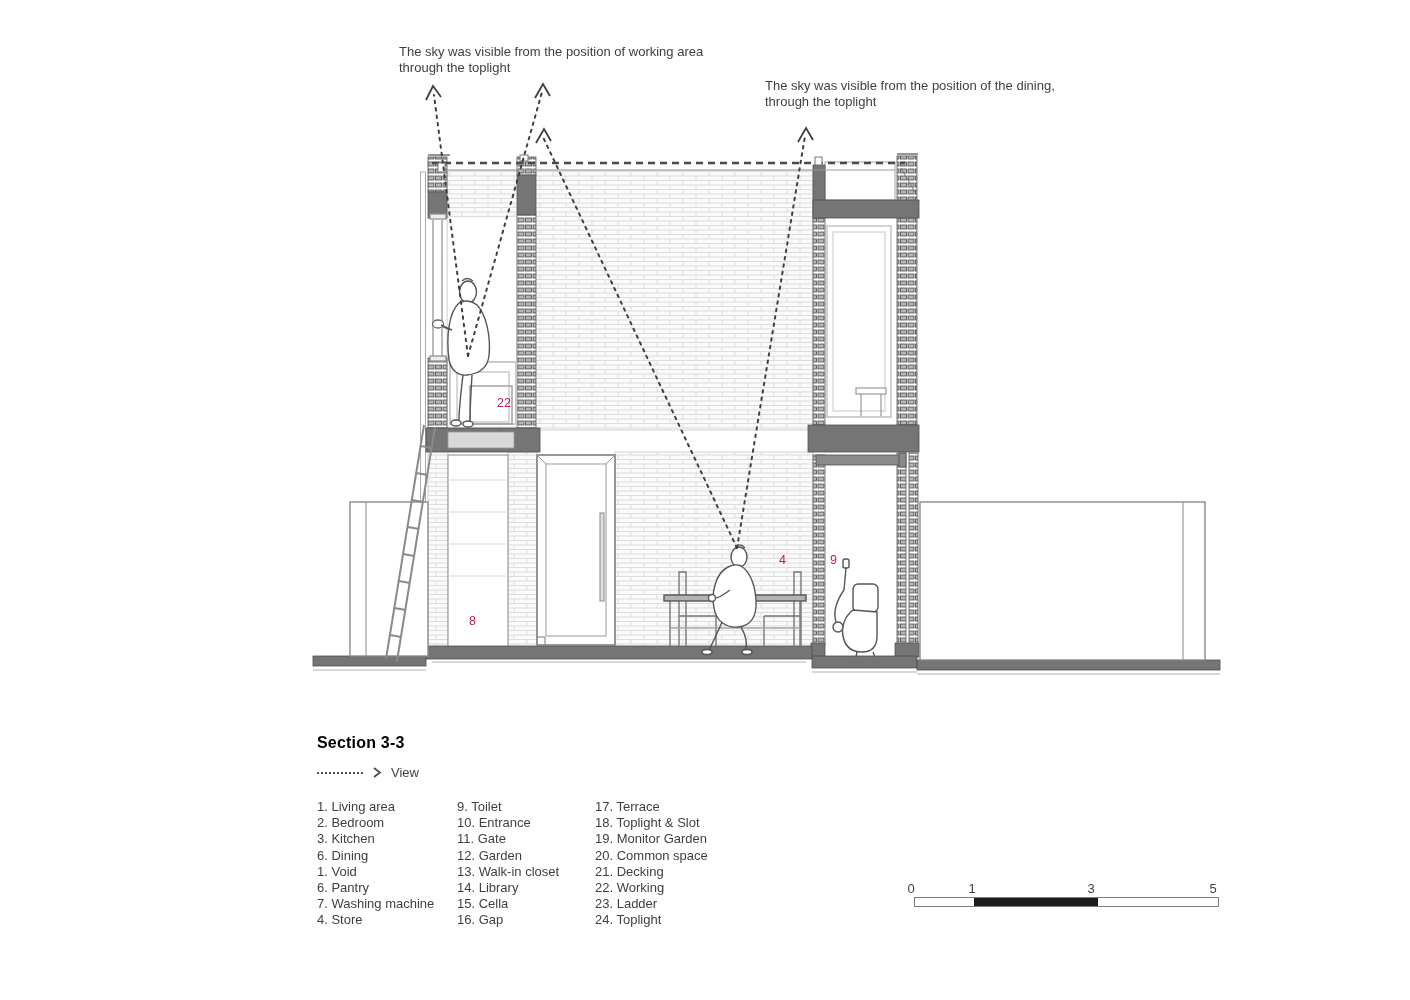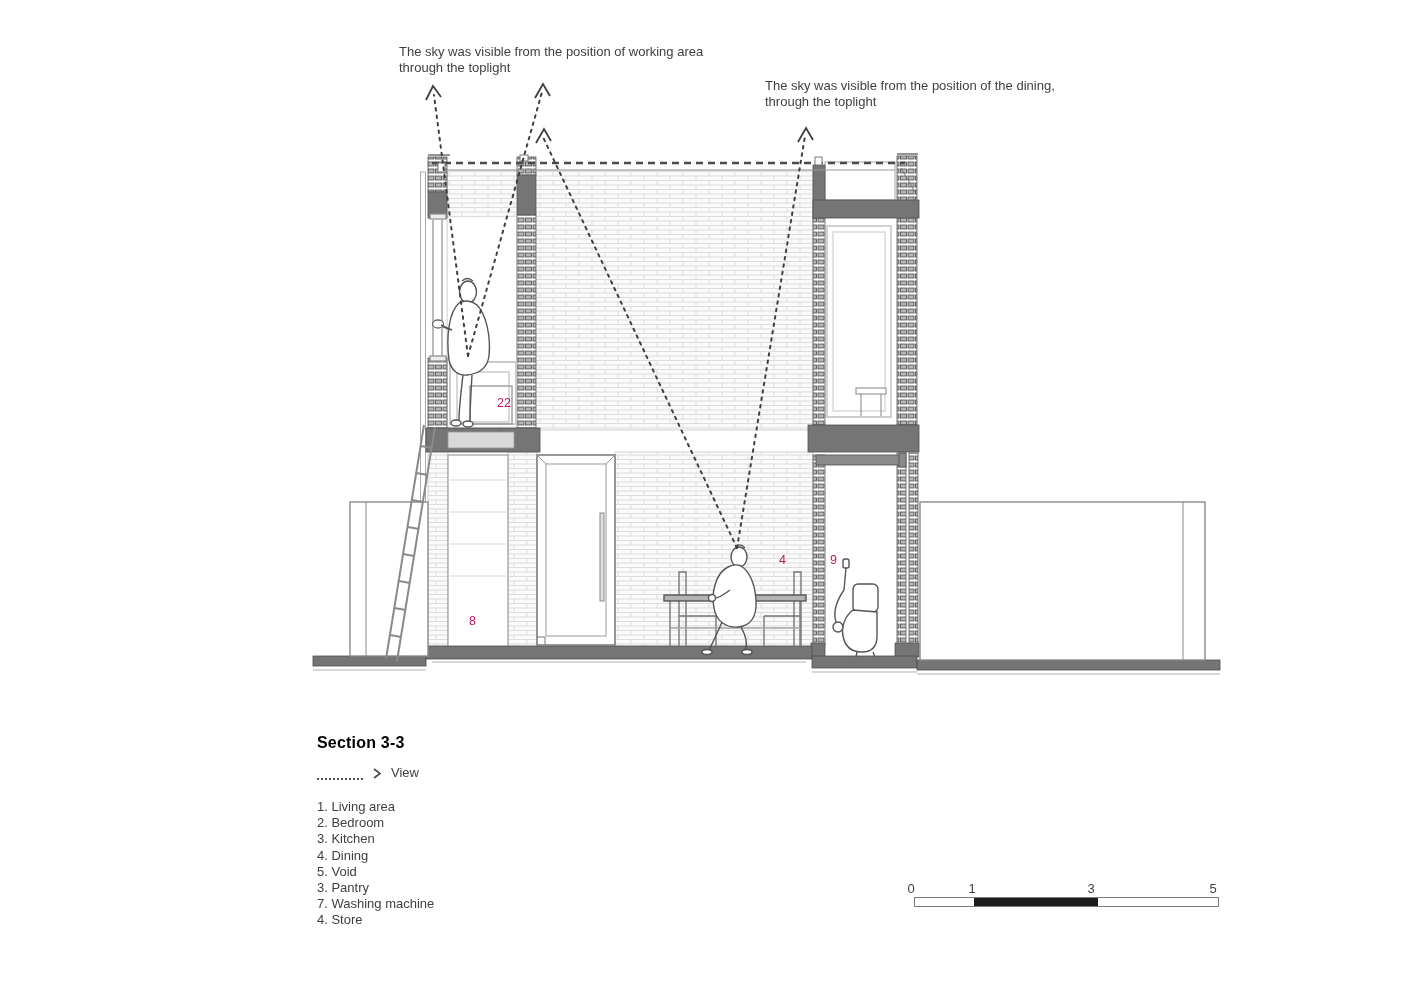--- a/index.html
+++ b/index.html
@@ -6,21 +6,21 @@
   body{
     width:1410px;height:1000px;position:relative;background:#ffffff;
     font-family:"Liberation Sans", sans-serif;color:#3d3d3d;overflow:hidden;
   }
   .abs{position:absolute;}
   .annotation{
     font-size:13px;line-height:1.26;color:#3f3f3f;white-space:pre-line;
   }
   .room-label{font-size:12.5px;color:#be185d;}
   #section-title{font-size:16px;font-weight:bold;color:#000000;letter-spacing:.2px;}
-  .view-row{display:flex;align-items:flex-end;gap:9px;}
+  .view-row{display:flex;align-items:center;gap:9px;}
   .view-dots{width:46px;height:0;border-top:2px dotted #4f4f4f;}
   .view-label{font-size:13px;color:#3f3f3f;}
   .legend{display:flex;font-size:13px;color:#3f3f3f;}
   .legend .col{display:flex;flex-direction:column;}
   .legend .col1{width:140px;}
   .legend .col2{width:138px;}
   .legend .col3{width:170px;}
   .legend .item{height:16.2px;line-height:16.2px;white-space:nowrap;}
   .scalebar{
     width:303px;height:8px;background:#ffffff;border:1px solid #7a7a7a;position:absolute;
@@ -249,25 +249,45 @@
     <polyline points="2,2 8,6.5 2,11" fill="none" stroke="#4f4f4f" stroke-width="1.8"></polyline>
   </svg>
   <span class="view-label">View</span>
 </div>
 
 <div class="abs legend" style="left:317px;top:799px;">
   <div class="col col1">
     <div class="item">1. Living area</div>
     <div class="item">2. Bedroom</div>
     <div class="item">3. Kitchen</div>
-    <div class="item">4. Dining</div>
-    <div class="item">5. Void</div>
-    <div class="item">3. Pantry</div>
+    <div class="item">6. Dining</div>
+    <div class="item">1. Void</div>
+    <div class="item">6. Pantry</div>
     <div class="item">7. Washing machine</div>
     <div class="item">4. Store</div>
+  </div>
+  <div class="col col2">
+    <div class="item">9. Toilet</div>
+    <div class="item">10. Entrance</div>
+    <div class="item">11. Gate</div>
+    <div class="item">12. Garden</div>
+    <div class="item">13. Walk-in closet</div>
+    <div class="item">14. Library</div>
+    <div class="item">15. Cella</div>
+    <div class="item">16. Gap</div>
+  </div>
+  <div class="col col3">
+    <div class="item">17. Terrace</div>
+    <div class="item">18. Toplight &amp; Slot</div>
+    <div class="item">19. Monitor Garden</div>
+    <div class="item">20. Common space</div>
+    <div class="item">21. Decking</div>
+    <div class="item">22. Working</div>
+    <div class="item">23. Ladder</div>
+    <div class="item">24. Toplight</div>
   </div>
 </div>
 
 <div>
   <span class="scale-num" style="left:911px;top:881px;">0</span>
   <span class="scale-num" style="left:972px;top:881px;">1</span>
   <span class="scale-num" style="left:1091px;top:881px;">3</span>
   <span class="scale-num" style="left:1213px;top:881px;">5</span>
   <div class="scalebar" style="left:914px;top:897px;">
     <div class="seg" style="left:59px;width:124px;"></div>

